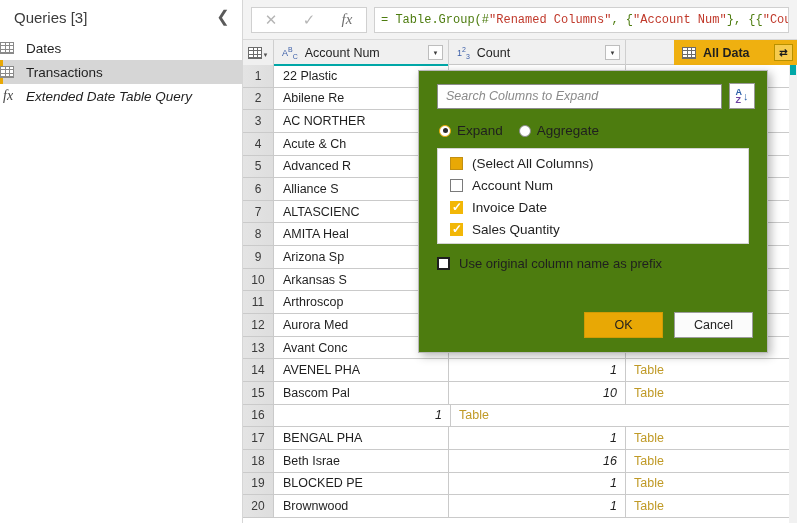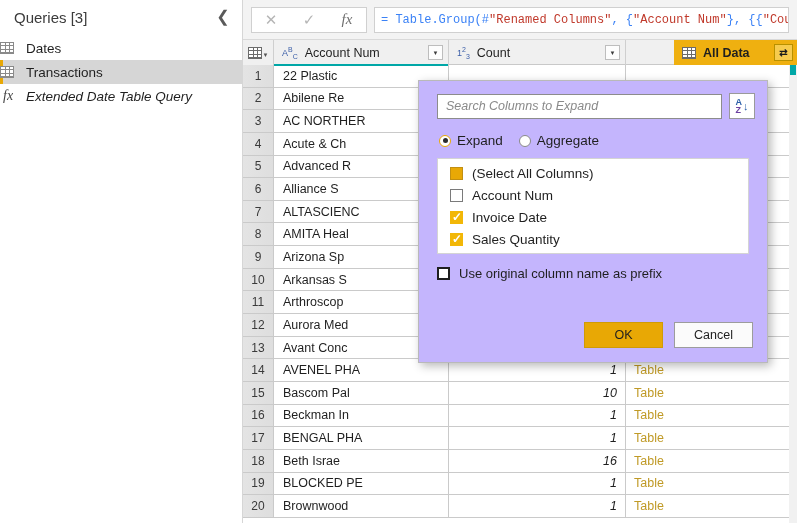--- a/index.html
+++ b/index.html
@@ -78,21 +78,21 @@
   }
   .fb-btn.fx { font-family:"Liberation Serif", serif; font-style:italic; color:#6f6f6f; font-size:15px; }
   #formula-input {
     flex:1; height:26px; margin-left:7px; margin-right:4px;
     background:#ffffff; border:1px solid #d0d0d0;
     display:flex; align-items:center; padding:0 6px;
     font-family:"Liberation Mono", monospace; font-size:12px;
     white-space:nowrap; overflow:hidden; color:#1a1a1a; cursor:text;
   }
   .m-str { color:#c0392b; }
-  .m-punc { color:#3b82f6; }
+  .m-punc { color:#4d7c0f; }
 
   
   #grid-header {
     position:absolute; left:0; top:40px; right:0; height:25px;
     background:#f0f0f0; border-bottom:1px solid #c9c9c9; display:flex;
   }
   .hcell { position:relative; display:flex; align-items:center; height:25px;
            border-right:1px solid #cfcfcf; font-size:12.5px; color:#1f1f1f; cursor:pointer; }
   .hcell.corner { width:31px; justify-content:center; background:#f0f0f0; }
   .corner-ico { display:flex; align-items:center; }
@@ -129,22 +129,22 @@
   .cell.cnt  { width:177px; padding-left:8px; padding-right:8px;
                justify-content:flex-end; font-style:italic; }
   .cell.alld { flex:1; padding-left:8px; color:#c09a26; border-right:none; cursor:pointer; }
 
   
   #vscroll { position:absolute; right:0; top:65px; width:8px; bottom:0; background:#f1f1f1; }
   #vscroll .thumb { position:absolute; top:0; left:1px; width:6px; height:10px; background:#00A7A7; }
 
   
   #expand-dialog {
-    position:absolute; left:175px; top:80px; width:350px; height:283px;
-    background:#c4b5fd; border:1px solid #b9b9b9;
+    position:absolute; left:175px; top:70px; width:350px; height:283px;
+    background:#4d7c0f; border:1px solid #b9b9b9;
     box-shadow: 3px 3px 9px rgba(0,0,0,0.28);
     z-index: 40;
   }
   #search-row { display:flex; align-items:center; padding:12px 12px 0 18px; }
   #search-input {
     flex:1; height:25px; border:1px solid #8c8c8c; background:#fff;
     display:flex; align-items:center; padding:0 8px;
     font-size:12.5px; font-style:italic; color:#8a8a8a; cursor:text;
   }
   #sort-btn {
@@ -371,21 +371,20 @@
           <div class="cell alld">Table</div>
         </div>
         <div class="row">
           <div class="cell num">15</div>
           <div class="cell acct">Bascom Pal</div>
           <div class="cell cnt">10</div>
           <div class="cell alld">Table</div>
         </div>
         <div class="row">
           <div class="cell num">16</div>
-          <div class="cell acct">Beckman In</div>
           <div class="cell cnt">1</div>
           <div class="cell alld">Table</div>
         </div>
         <div class="row">
           <div class="cell num">17</div>
           <div class="cell acct">BENGAL PHA</div>
           <div class="cell cnt">1</div>
           <div class="cell alld">Table</div>
         </div>
         <div class="row">

